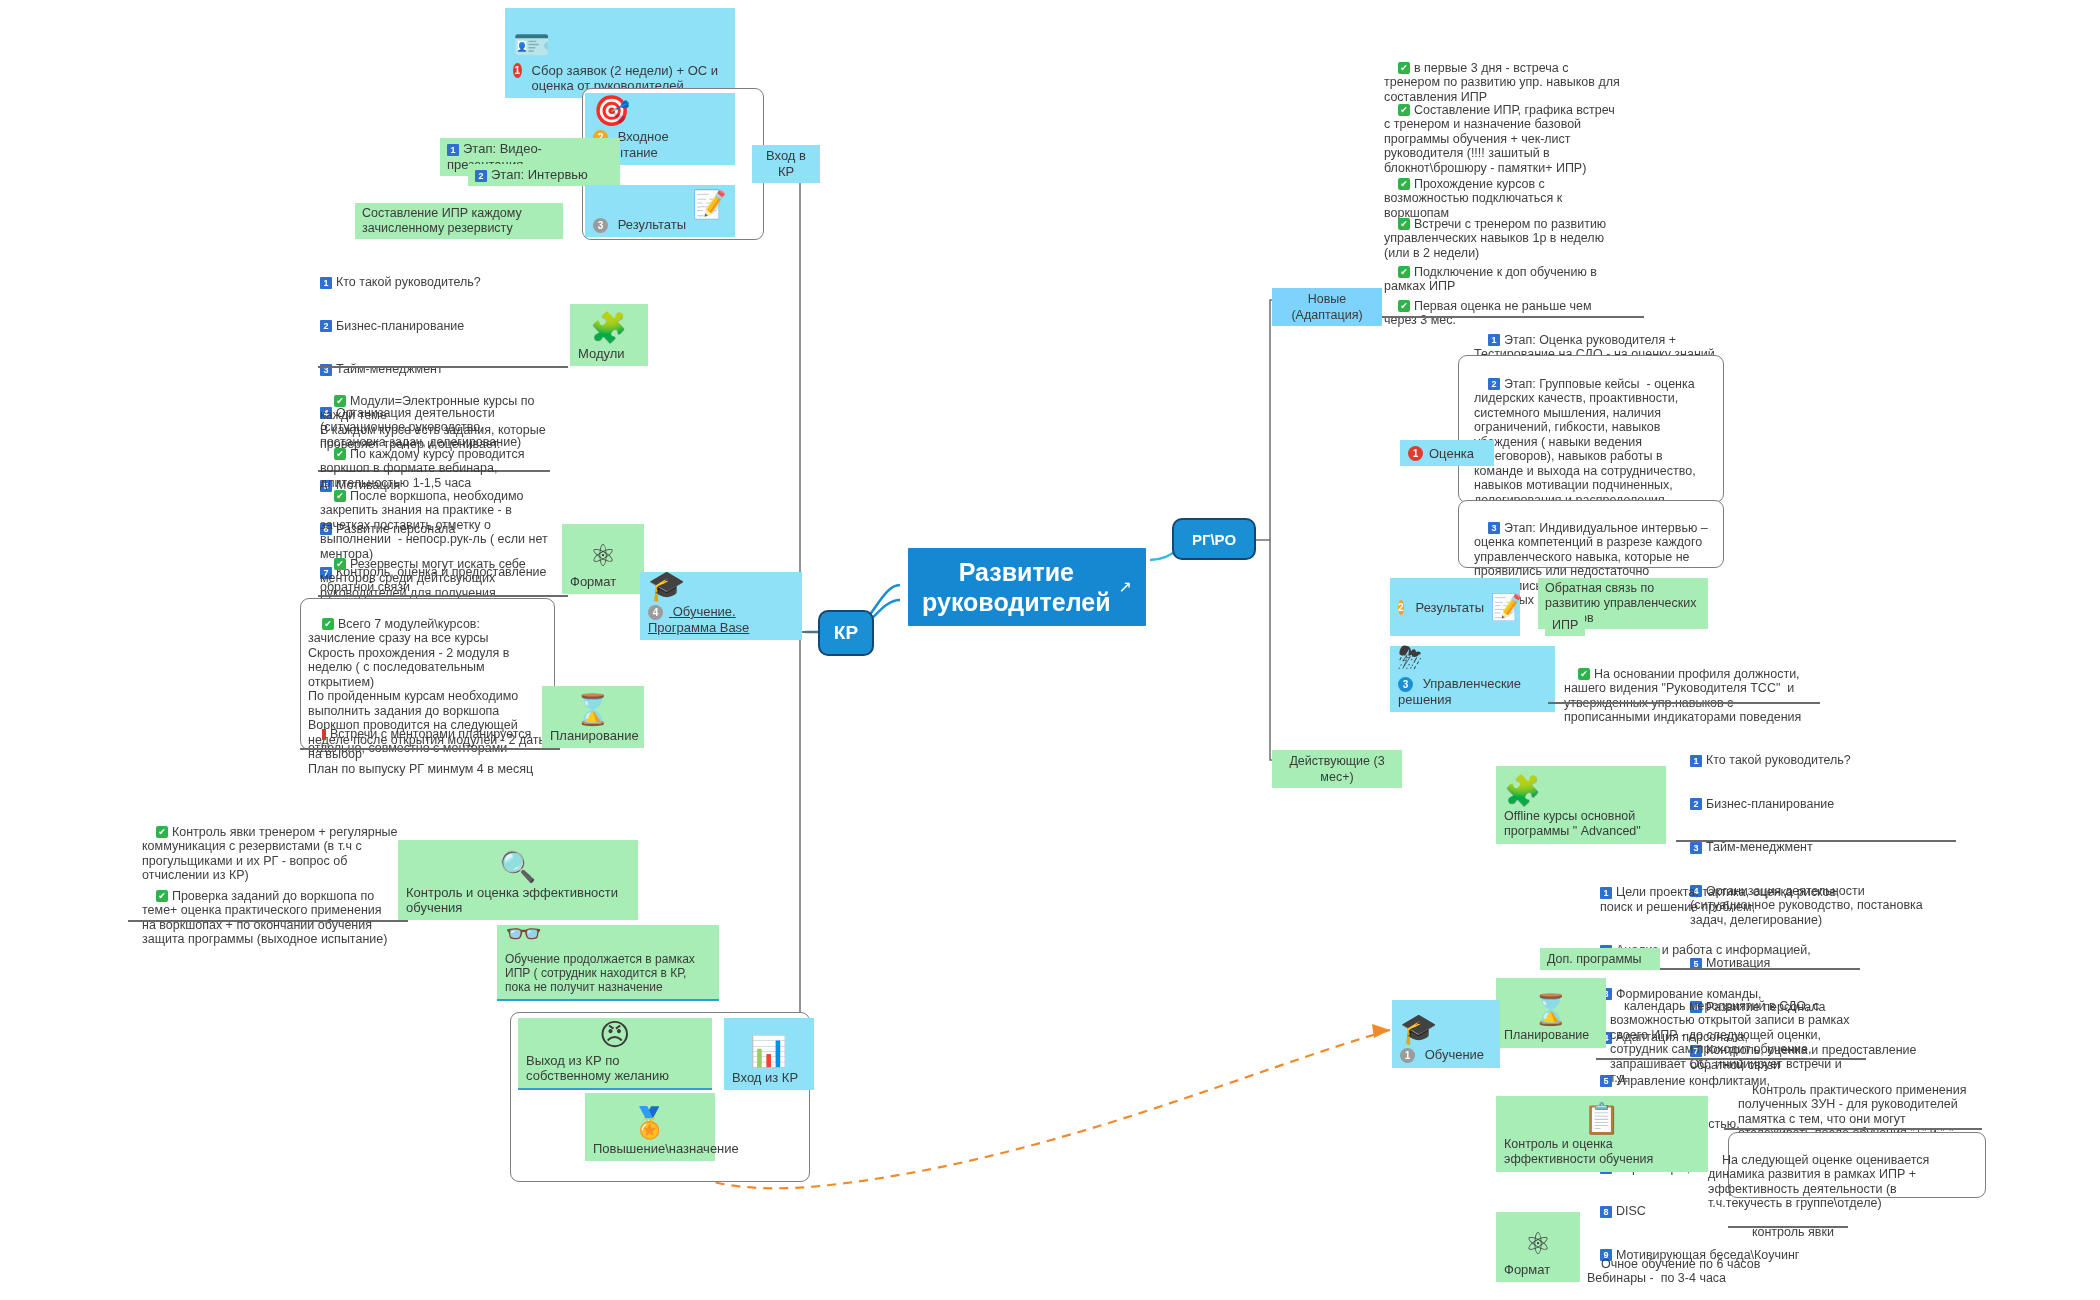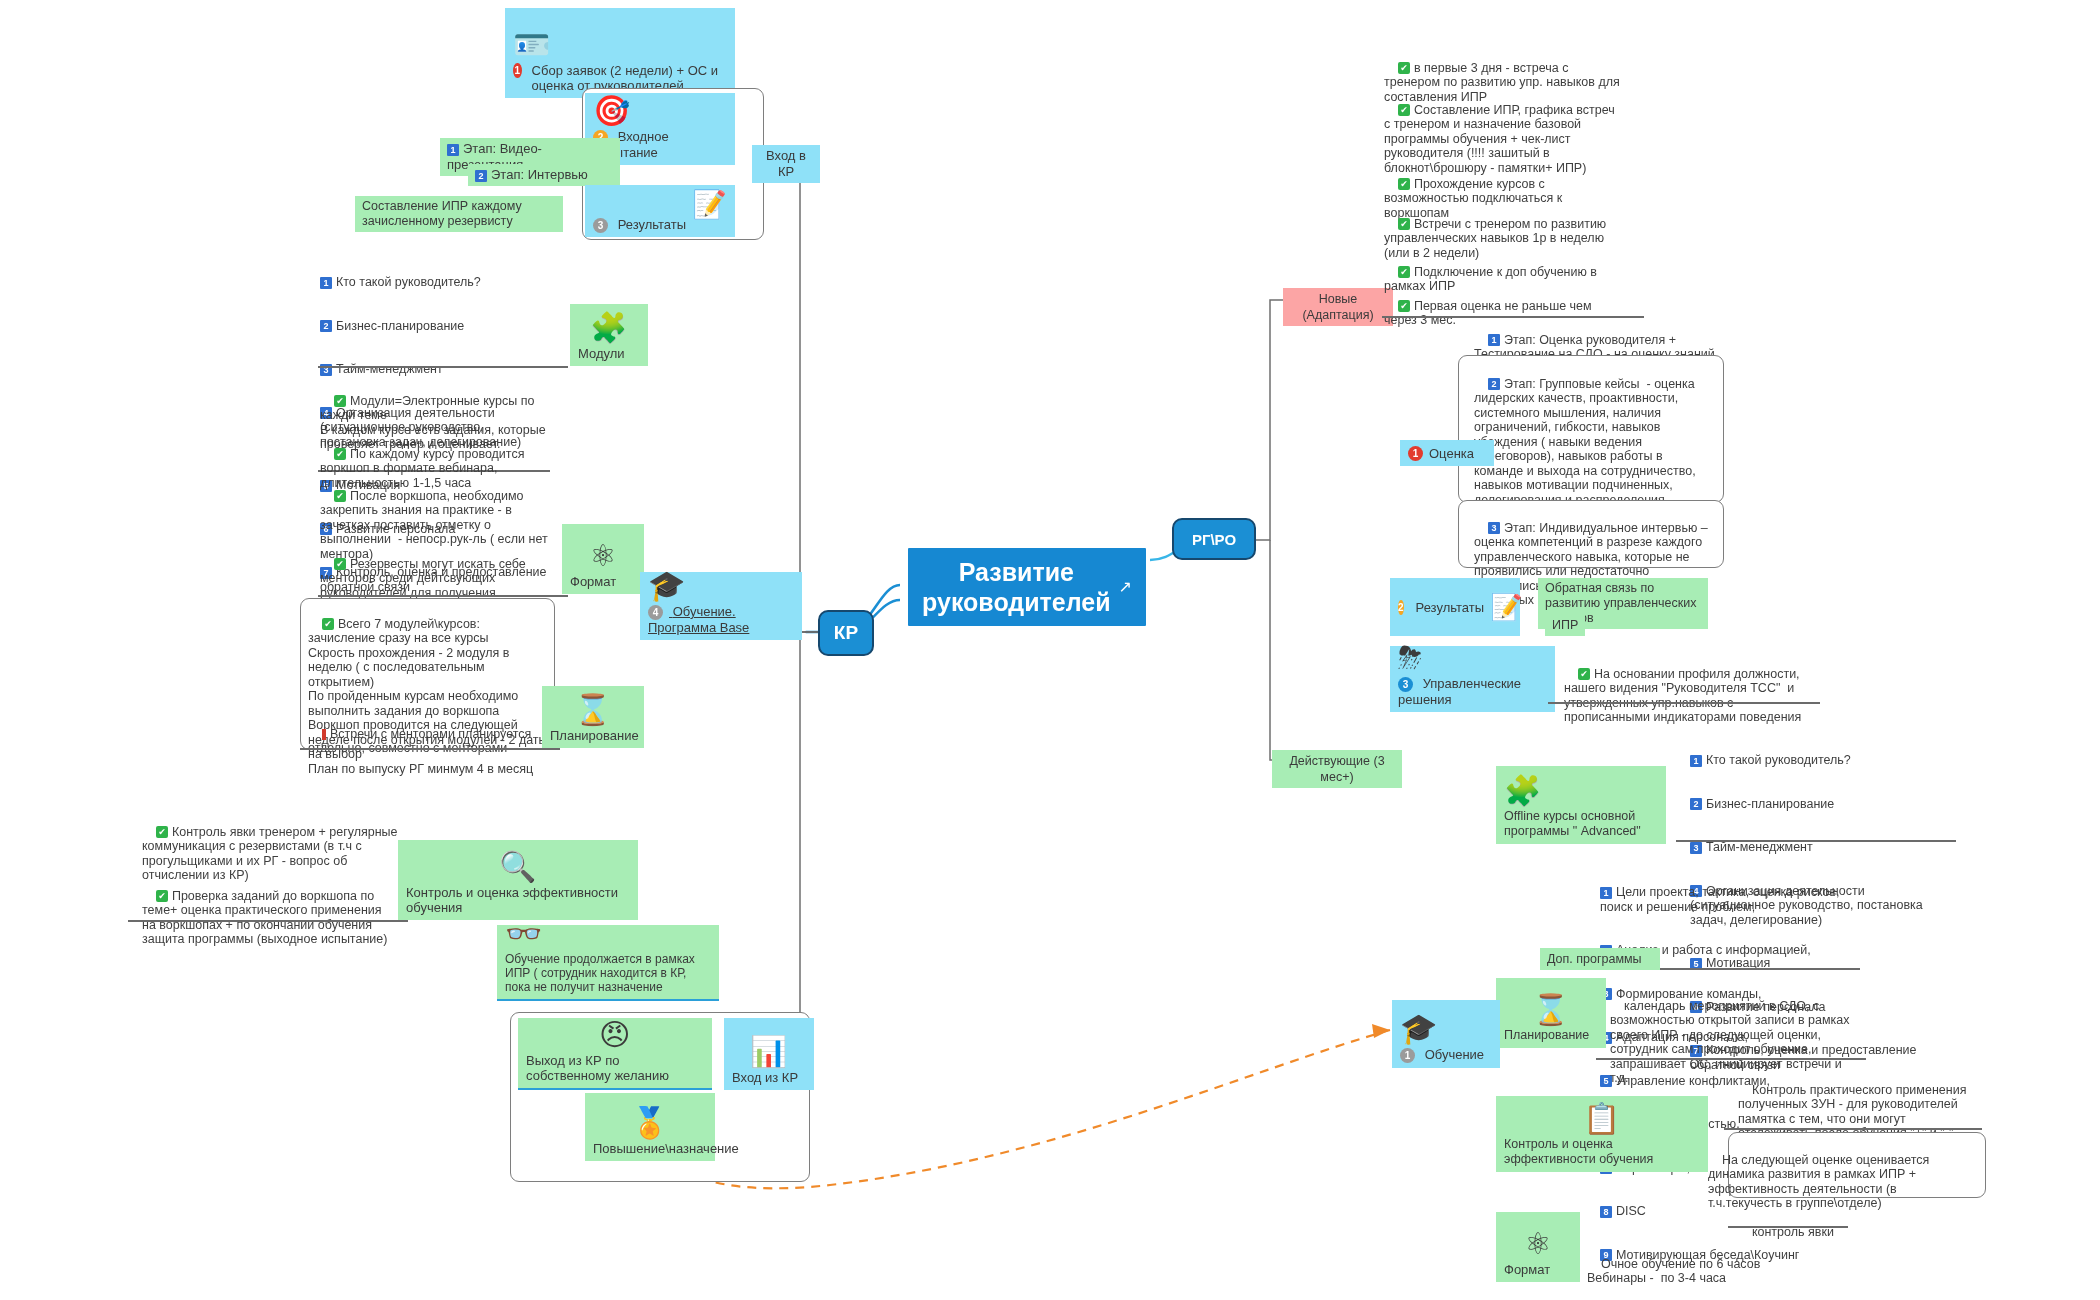--- a/index.html
+++ b/index.html
@@ -51,21 +51,21 @@
 
   
   .chip {
     position:absolute;
     background:#a8edb5;
     font-size:13px;
     line-height:16px;
     padding:3px 7px;
     color:#3b3b3b;
   }
-  .chip.pink { background:#fca5a5;margin-left:11px; }
+  .chip.pink { background:#7dd3fc; }
   .chip.blue { background:#8fe1f8; }
 
   
   .pill {
     position:absolute;
     background:#1b8fd4;
     border:2.5px solid #16486e;
     border-radius:10px;
     color:#fff;
     font-weight:bold;
@@ -191,21 +191,21 @@
   </div>
 
   <div class="tile" style="left:585px; top:185px; width:150px; height:52px; align-items:flex-start; flex-direction:row; justify-content:space-between; padding-bottom:4px;">
     <div class="lbl" style="text-align:left; align-self:flex-end;">
       <span class="badge grey">3</span>
       <span>Результаты</span>
     </div>
     <div class="ico" style="font-size:28px;">📝</div>
   </div>
 
-  <div class="chip" style="left:355px; top:196px; width:208px; line-height:15px; font-size:12.5px;">
+  <div class="chip" style="left:355px; top:203px; width:208px; line-height:15px; font-size:12.5px;">
     <span>Составление ИПР каждому зачисленному резервисту</span>
   </div>
 
   <div class="chip blue" style="left:752px; top:145px; width:68px; text-align:center;">
     <span>Вход в КР</span>
   </div>
 
   <div class="txt" style="left:318px; top:244px; width:232px;">
     <span class="li"><span class="sq">1</span><span class="cont">Кто такой руководитель?</span></span>
     <span class="li"><span class="sq">2</span><span class="cont">Бизнес-планирование</span></span>

